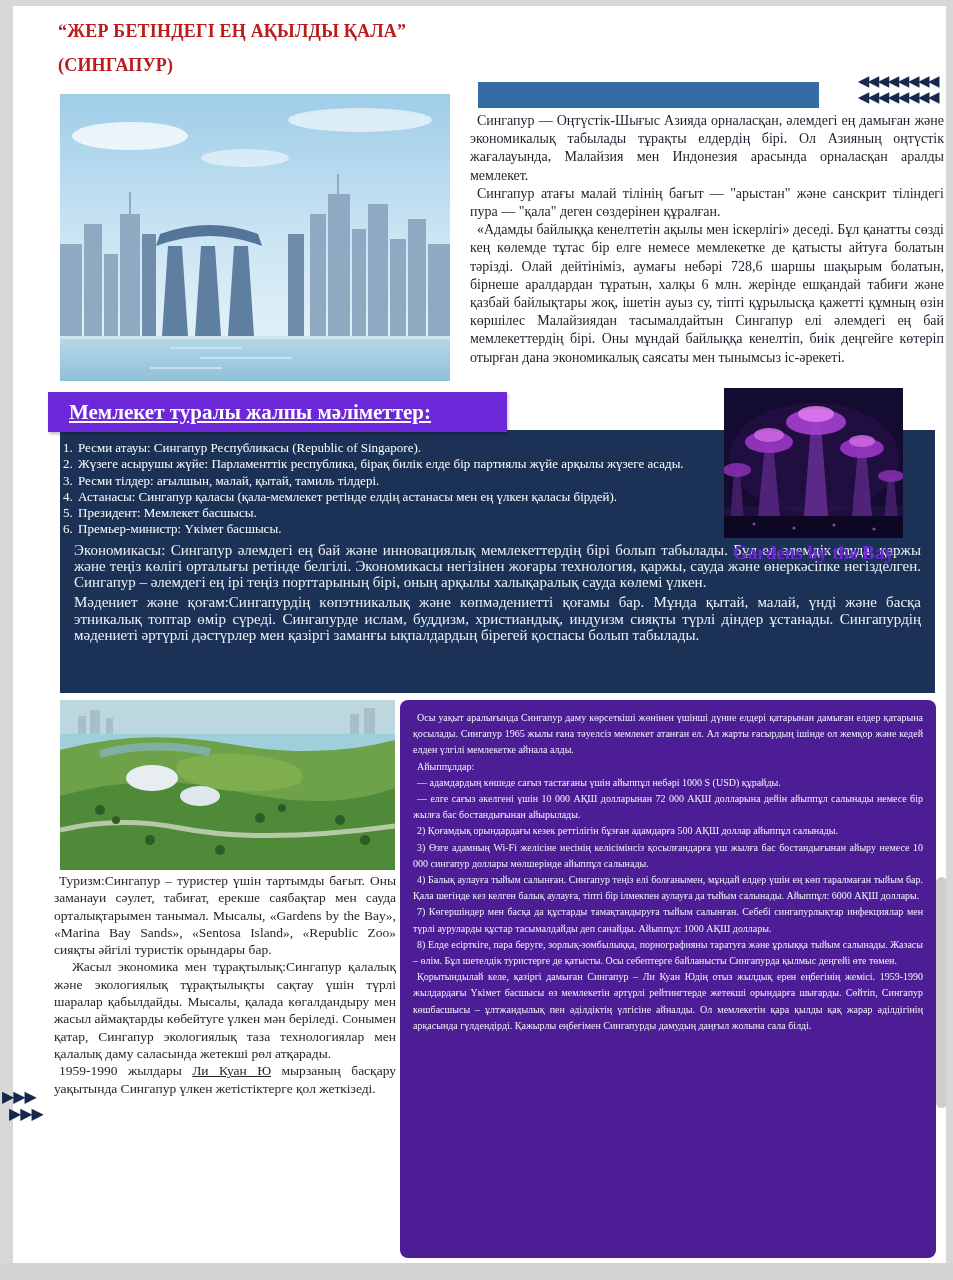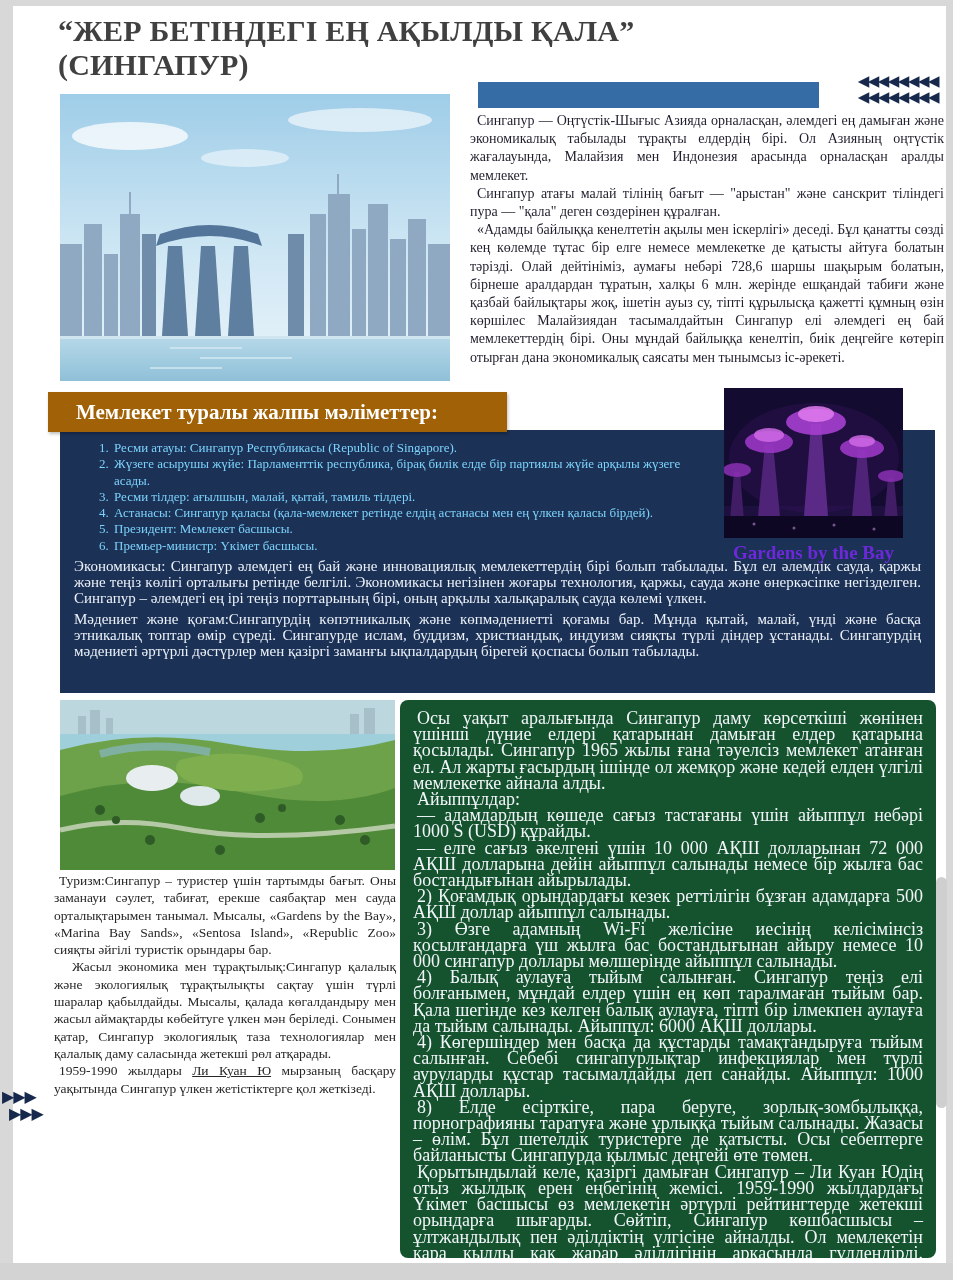--- a/index.html
+++ b/index.html
@@ -5,62 +5,62 @@
   html,body{margin:0;padding:0;}
   body{width:953px;height:1280px;position:relative;background:#ffffff;
        font-family:"Liberation Serif","DejaVu Serif",serif;overflow:hidden;}
   .frame{position:absolute;background:#d8d8d8;}
   #frame-top{left:0;top:0;width:953px;height:6px;}
   #frame-left{left:0;top:0;width:13px;height:1280px;}
   #frame-right{left:946px;top:0;width:7px;height:1280px;}
   #frame-bottom{left:0;top:1263px;width:953px;height:17px;background:#d3d3d3;}
 
   #page-title{position:absolute;left:58px;top:14px;width:720px;
-      font-weight:bold;font-size:30px;line-height:34px;color:#404040;letter-spacing:.2px;}
+      font-weight:bold;font-size:18px;line-height:34px;color:#b91c1c;letter-spacing:.2px;}
 
   .photo{position:absolute;overflow:hidden;background:#dfeaf2;}
   #photo-skyline{left:60px;top:94px;width:390px;height:287px;}
   #photo-gardens{left:724px;top:388px;width:179px;height:150px;}
   #photo-aerial{left:60px;top:700px;width:335px;height:170px;}
   .photo svg{display:block;}
 
   #top-accent-bar{position:absolute;left:478px;top:82px;width:341px;height:26px;background:#356ca6;}
   #right-arrows{position:absolute;left:818px;top:73px;width:120px;text-align:right;
       color:#16294d;font-size:15px;line-height:16px;letter-spacing:-1.5px;
       font-family:"DejaVu Sans",sans-serif;}
 
   #intro{position:absolute;left:470px;top:112px;width:474px;
       font-size:14px;line-height:18.2px;color:#1f1f2d;text-align:justify;}
   #intro p{margin:0;text-indent:7px;}
 
-  #info-header{position:absolute;left:48px;top:392px;width:459px;height:40px;background:#a16207;
-      color:#ffffff;font-weight:bold;font-size:21px;line-height:40px;padding-left:28px;
-      box-sizing:border-box;box-shadow:1px 2px 3px rgba(0,0,0,.25);}
+  #info-header{position:absolute;left:48px;top:392px;width:459px;height:40px;background:#6d28d9;
+      color:#ffffff;font-weight:bold;font-size:21px;line-height:40px;padding-left:21px;
+      box-sizing:border-box;box-shadow:1px 2px 3px rgba(0,0,0,.25);text-decoration:underline;}
   #info-box{position:absolute;left:60px;top:430px;width:875px;height:263px;background:#1b3156;box-sizing:border-box;}
-  #info-list{margin:10px 0 0 0;padding:0 0 0 52px;width:652px;box-sizing:border-box;
-      color:#7dd3fc;font-size:13px;line-height:16.3px;}
+  #info-list{margin:10px 0 0 0;padding:0 0 0 16px;width:652px;box-sizing:border-box;
+      color:#ffffff;font-size:13px;line-height:16.3px;}
   #info-list li{margin:0;padding-left:2px;}
   .navy-p{margin:4px 14px 0;color:#edf2fa;font-size:15px;line-height:16.2px;text-align:justify;}
   #gardens-caption{position:absolute;left:724px;top:542px;width:179px;text-align:center;
       color:#6d28d9;font-weight:bold;font-size:19px;}
 
   #left-col{position:absolute;left:54px;top:872px;width:342px;
       font-size:13.5px;line-height:17.3px;color:#262626;text-align:justify;}
   #left-col p{margin:0;}
   .ti-sm{text-indent:5px;}
   .ti-md{text-indent:18px;}
   .u{text-decoration:underline;}
 
   #left-arrows{position:absolute;left:2px;top:1088px;color:#16294d;font-size:16px;line-height:17px;
       letter-spacing:-1px;font-family:"DejaVu Sans",sans-serif;}
   #left-arrows .row2{margin-left:7px;}
 
-  #fines-box{position:absolute;left:400px;top:700px;width:536px;height:558px;background:#14532d;
+  #fines-box{position:absolute;left:400px;top:700px;width:536px;height:558px;background:#4c1d95;
       border-radius:8px;box-sizing:border-box;padding:10px 13px 6px;
-      color:#f2f6fb;font-size:18px;line-height:16.2px;text-align:justify;overflow:hidden;}
+      color:#f2f6fb;font-size:10px;line-height:16.2px;text-align:justify;overflow:hidden;}
   #fines-box p{margin:0;text-indent:4px;}
   #signature{text-align:right;font-weight:bold;font-style:italic;margin-top:4px;padding-right:4px;text-indent:0;}
 
   #scrollbar-thumb{position:absolute;left:936px;top:877px;width:11px;height:231px;
       background:#cfcfcf;border-radius:6px;}
 </style>
 </head>
 <body>
 
 <div class="frame" id="frame-top"></div>
@@ -225,18 +225,18 @@
 </div>
 
 <div id="fines-box">
   <p>Осы уақыт аралығында Сингапур даму көрсеткіші жөнінен үшінші дүние елдері қатарынан дамыған елдер қатарына қосылады. Сингапур 1965 жылы ғана тәуелсіз мемлекет атанған ел. Ал жарты ғасырдың ішінде ол жемқор және кедей елден үлгілі мемлекетке айнала алды.</p>
   <p>Айыппұлдар:</p>
   <p>— адамдардың көшеде сағыз тастағаны үшін айыппұл небәрі 1000 S (USD) құрайды.</p>
   <p>— елге сағыз әкелгені үшін 10 000 АҚШ долларынан 72 000 АҚШ долларына дейін айыппұл салынады немесе бір жылға бас бостандығынан айырылады.</p>
   <p>2) Қоғамдық орындардағы кезек реттілігін бұзған адамдарға 500 АҚШ доллар айыппұл салынады.</p>
   <p>3) Өзге адамның Wi-Fi желісіне иесінің келісімінсіз қосылғандарға үш жылға бас бостандығынан айыру немесе 10 000 сингапур доллары мөлшерінде айыппұл салынады.</p>
   <p>4) Балық аулауға тыйым салынған. Сингапур теңіз елі болғанымен, мұндай елдер үшін ең көп таралмаған тыйым бар. Қала шегінде кез келген балық аулауға, тіпті бір ілмекпен аулауға да тыйым салынады. Айыппұл: 6000 АҚШ доллары.</p>
-  <p>4) Көгершіндер мен басқа да құстарды тамақтандыруға тыйым салынған. Себебі сингапурлықтар инфекциялар мен түрлі ауруларды құстар тасымалдайды деп санайды. Айыппұл: 1000 АҚШ доллары.</p>
+  <p>7) Көгершіндер мен басқа да құстарды тамақтандыруға тыйым салынған. Себебі сингапурлықтар инфекциялар мен түрлі ауруларды құстар тасымалдайды деп санайды. Айыппұл: 1000 АҚШ доллары.</p>
   <p>8) Елде есірткіге, пара беруге, зорлық-зомбылыққа, порнографияны таратуға және ұрлыққа тыйым салынады. Жазасы – өлім. Бұл шетелдік туристерге де қатысты. Осы себептерге байланысты Сингапурда қылмыс деңгейі өте төмен.</p>
   <p>Қорытындылай келе, қазіргі дамыған Сингапур – Ли Куан Юдің отыз жылдық ерен еңбегінің жемісі. 1959-1990 жылдардағы Үкімет басшысы өз мемлекетін әртүрлі рейтингтерде жетекші орындарға шығарды. Сөйтіп, Сингапур көшбасшысы – ұлтжандылық пен әділдіктің үлгісіне айналды. Ол мемлекетін қара қылды қақ жарар әділдігінің арқасында гүлдендірді. Қажырлы еңбегімен Сингапурды дамудың даңғыл жолына сала білді.</p>
 </div>
 
 <div id="scrollbar-thumb"></div>
 
 </body></html>

